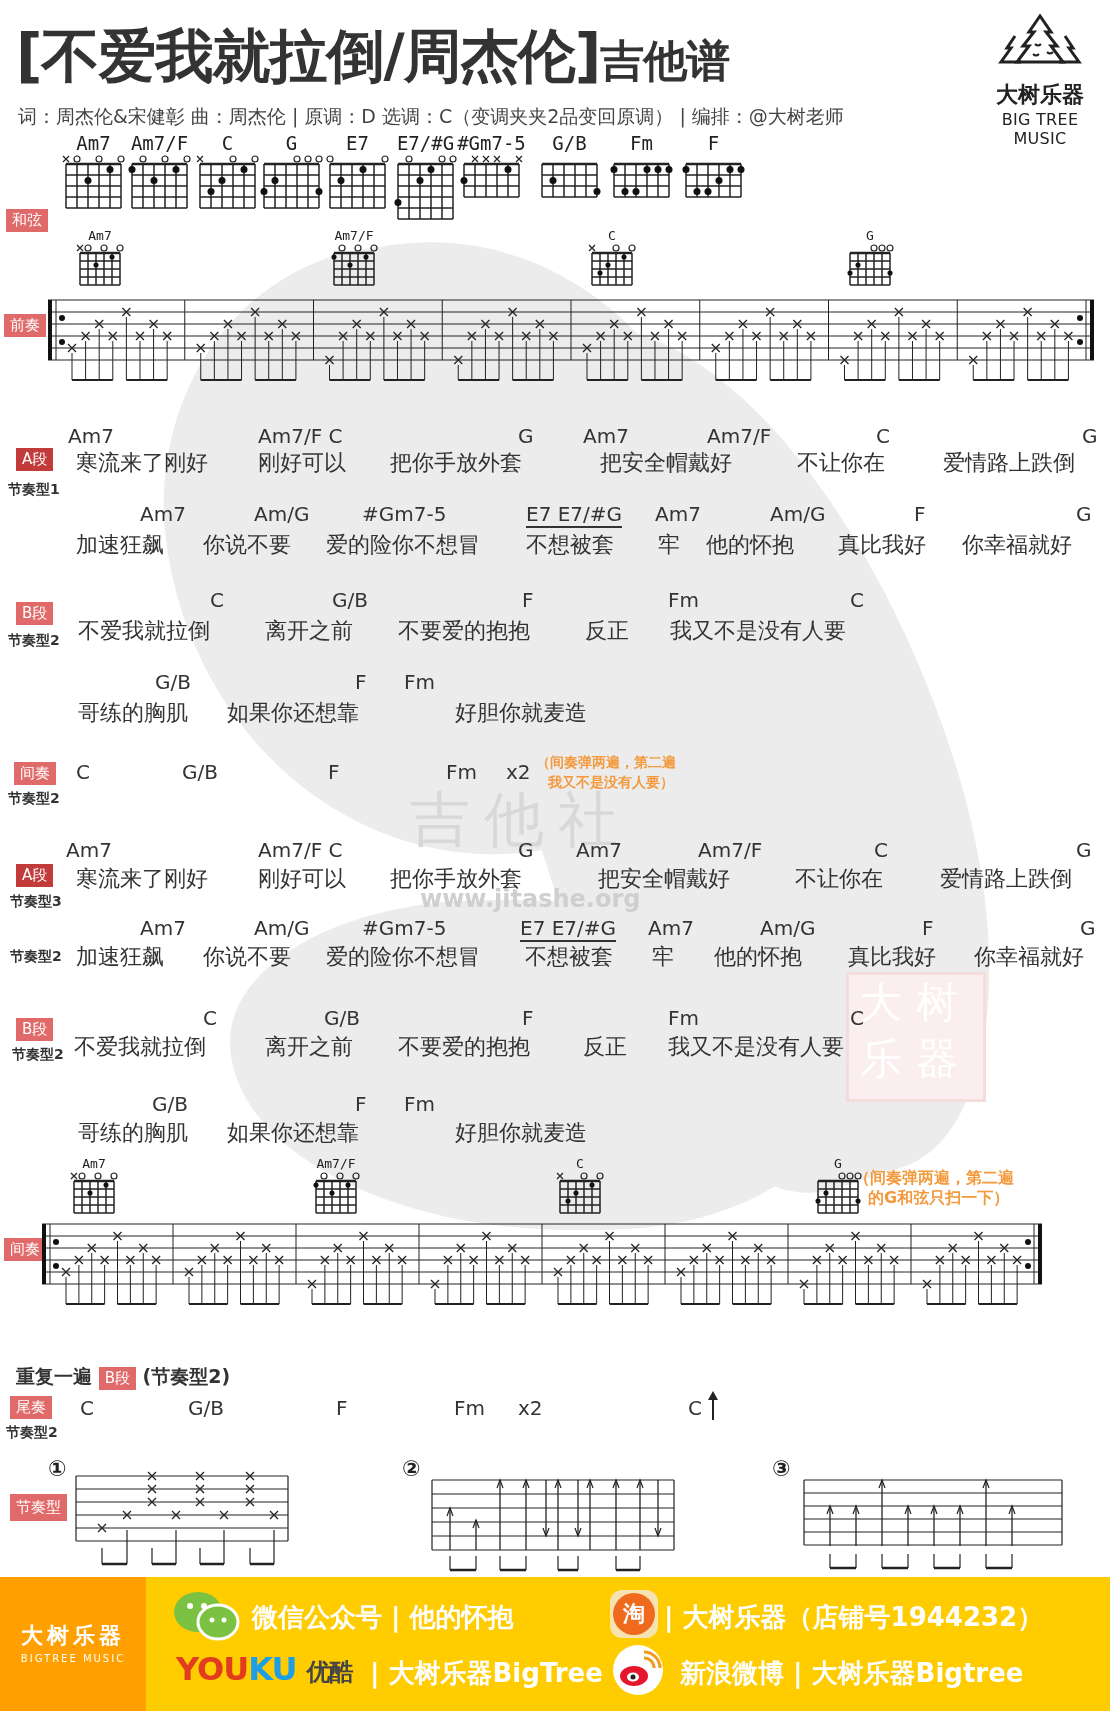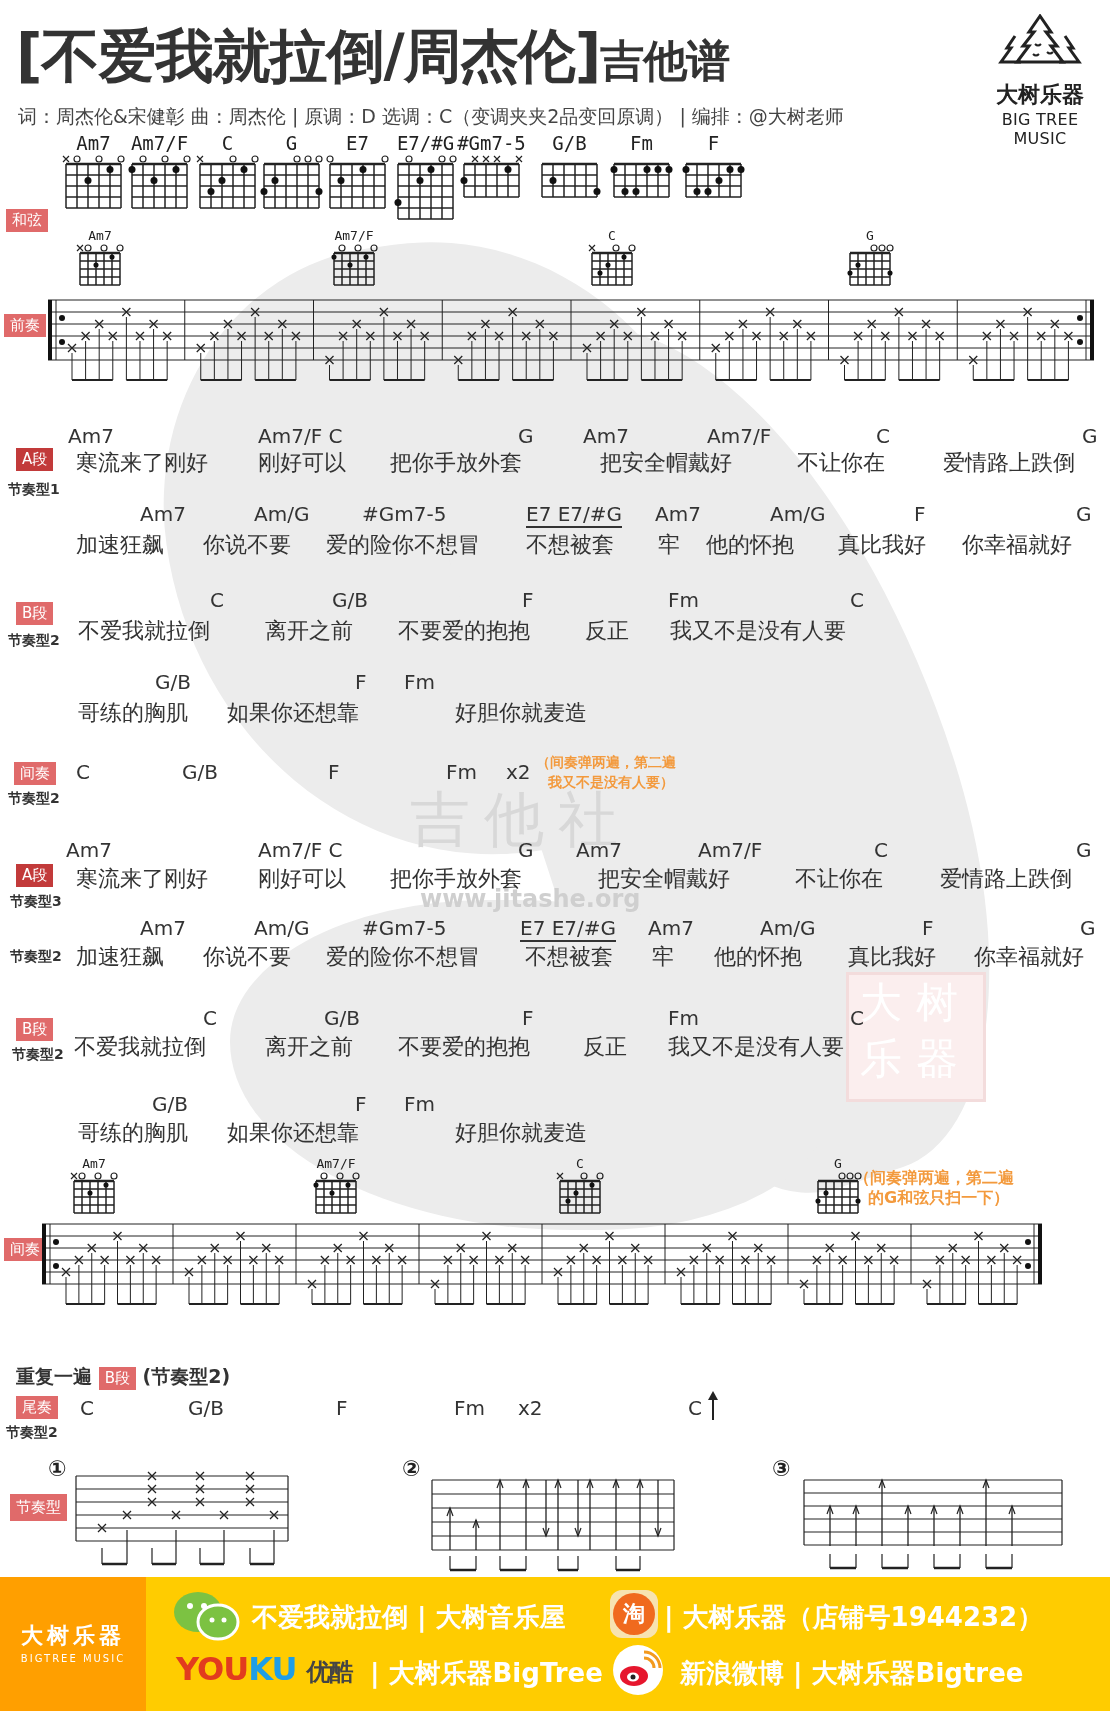--- a/index.html
+++ b/index.html
@@ -902,21 +902,21 @@
     <line x1="936.5" y1="84" x2="975.125" y2="84" stroke="#222" stroke-width="2"></line>
     <line x1="936.5" y1="88" x2="975.125" y2="88" stroke="#222" stroke-width="2"></line>
   </svg>
 
 <div class="abs" style="left:16px;top:1332px;font-size:19px;font-weight:bold;color:#333;white-space:nowrap;margin-top:32px;">
   <span>重复一遍</span>
   <span class="tag" style="font-weight:normal;">B段</span>
   <span>(节奏型2)</span>
 </div>
 
-<div class="abs tag" style="left:16px;top:1396px;">尾奏</div>
+<div class="abs tag" style="left:10px;top:1396px;">尾奏</div>
 <div class="abs rhythm" style="left:6px;top:1424px;">节奏型2</div>
 <div id="outro-chords">
     <div class="abs chord-name" style="left:80px;top:1396px;">C</div>
     <div class="abs chord-name" style="left:188px;top:1396px;">G/B</div>
     <div class="abs chord-name" style="left:336px;top:1396px;">F</div>
     <div class="abs chord-name" style="left:454px;top:1396px;">Fm</div>
     <div class="abs chord-name" style="left:518px;top:1396px;">x2</div>
     <div class="abs chord-name" style="left:688px;top:1396px;">C</div>
   </div>
 <svg class="abs" style="left:706px;top:1390px;" width="14" height="32" viewBox="0 0 14 32">
@@ -1053,21 +1053,21 @@
   <div class="e">BIGTREE MUSIC</div>
 </div>
 <svg class="abs" style="left:172px;top:1590px;" width="70" height="54" viewBox="0 0 70 54">
   <ellipse cx="26" cy="22" rx="24" ry="20" fill="#7cc242"></ellipse>
   <ellipse cx="46" cy="32" rx="20" ry="17" fill="#7cc242" stroke="#fff" stroke-width="3"></ellipse>
   <circle cx="18" cy="16" r="3" fill="#fff"></circle>
     <circle cx="32" cy="16" r="3" fill="#fff"></circle>
   <circle cx="40" cy="30" r="2.5" fill="#fff"></circle>
     <circle cx="52" cy="30" r="2.5" fill="#fff"></circle>
 </svg>
-<div class="abs footer-text" style="left:252px;top:1600px;">不爱我就拉倒 | 大树音乐屋</div>
+<div class="abs footer-text" style="left:252px;top:1600px;">微信公众号 | 他的怀抱</div>
 <div class="abs" style="left:610px;top:1590px;width:48px;height:48px;border-radius:12px;background:#f7e3b0;display:flex;align-items:center;justify-content:center;">
   <div style="width:42px;height:42px;border-radius:50%;background:#f06a1e;color:#fff;font-size:22px;font-weight:bold;display:flex;align-items:center;justify-content:center;">淘</div>
 </div>
 <div class="abs footer-text" style="left:664px;top:1600px;">| 大树乐器（店铺号1944232）</div>
 <div class="abs youku" style="left:176px;top:1650px;white-space:nowrap;">
   <span class="you">YOU</span><span class="ku">KU</span>
   <span class="cn">优酷</span>
 </div>
 <div class="abs footer-text" style="left:370px;top:1656px;">| 大树乐器BigTree</div>
 <svg class="abs" style="left:612px;top:1644px;" width="52" height="52" viewBox="0 0 52 52">

